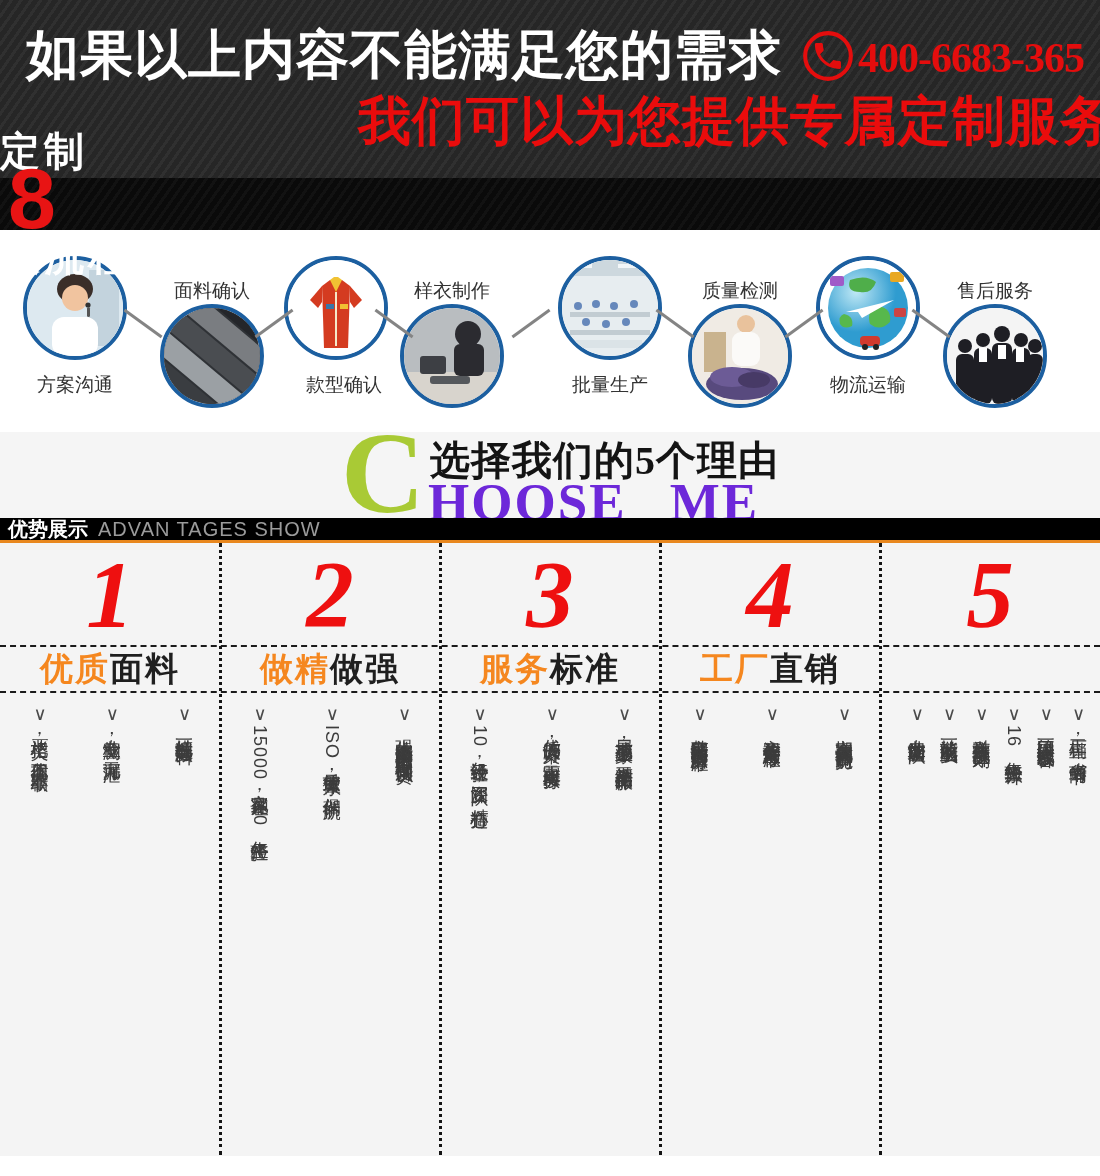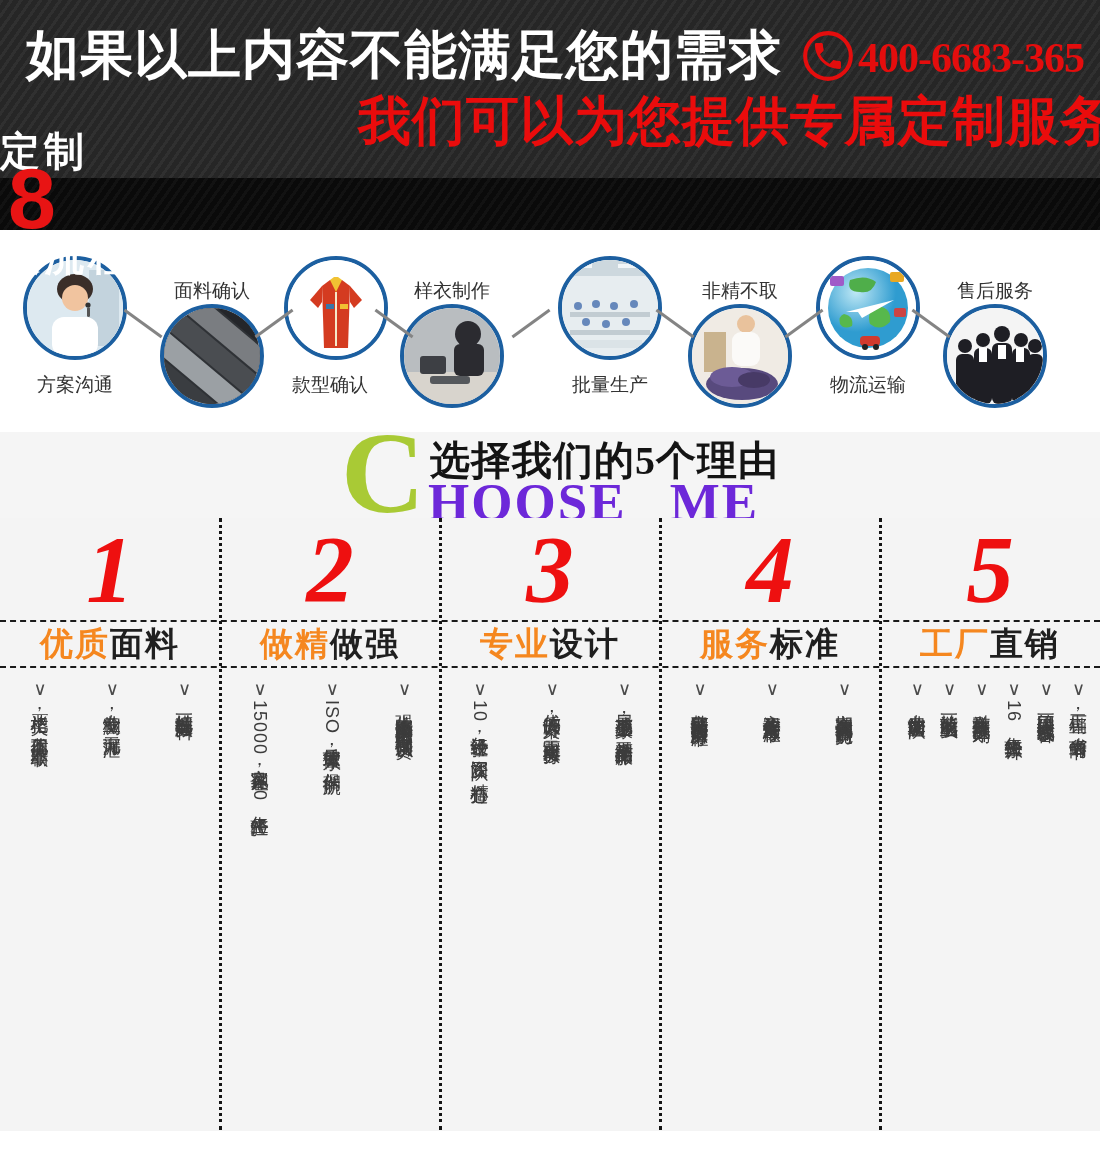--- a/index.html
+++ b/index.html
@@ -20,21 +20,21 @@
   .flowbar .eight{color:#e81414;font-size:86px;font-weight:900;line-height:50px;margin:0 8px;position:relative;top:-6px;}
 
   
   .process{height:202px;background:#ffffff;position:relative;}
   .pcircle{position:absolute;width:96px;height:96px;border-radius:50%;border:4px solid #1c5fa0;overflow:hidden;background:#fff;}
   .pcircle svg{display:block;}
   .high{top:26px}.low{top:74px}
   .s1{left:23px}.s2{left:160px}.s3{left:284px}.s4{left:400px}
   .s5{left:558px}.s6{left:688px}.s7{left:816px}.s8{left:943px}
   .plabel{position:absolute;width:140px;text-align:center;font-size:19px;color:#333;white-space:nowrap;}
-  .lbl1{left:5px}.lbl2{left:142px}.lbl3{left:260px}.lbl4{left:382px}
+  .lbl1{left:5px}.lbl2{left:142px}.lbl3{left:274px}.lbl4{left:382px}
   .lbl5{left:540px}.lbl6{left:670px}.lbl7{left:798px}.lbl8{left:925px}
   .below{top:142px}.above{top:48px}
   .conn{position:absolute;width:46px;height:3px;background:#848484;top:92px;}
   .conn.down{transform:rotate(36deg);}
   .conn.up{transform:rotate(-36deg);}
   .c1{left:120px}.c2{left:251px}.c3{left:371px}.c4{left:508px}
   .c5{left:652px}.c6{left:781px}.c7{left:908px}
 
   
   .choose{height:86px;background:#f5f5f5;position:relative;}
@@ -220,31 +220,35 @@
     <div class="conn up c4"></div>
     <div class="conn down c5"></div>
     <div class="conn up c6"></div>
     <div class="conn down c7"></div>
 
     <div class="plabel below lbl1">方案沟通</div>
     <div class="plabel above lbl2">面料确认</div>
     <div class="plabel below lbl3">款型确认</div>
     <div class="plabel above lbl4">样衣制作</div>
     <div class="plabel below lbl5">批量生产</div>
-    <div class="plabel above lbl6">非精不取</div>
+    <div class="plabel above lbl6">质量检测</div>
     <div class="plabel below lbl7">物流运输</div>
     <div class="plabel above lbl8">售后服务</div>
   </div>
 
   <div class="choose">
     <div class="choose-c">C</div>
     <div class="choose-cn">选择我们的5个理由</div>
     <div class="choose-en">HOOSE ME</div>
   </div>
 
+  <div class="advbar">
+    <span class="cn">优势展示</span>
+    <span class="en">ADVAN TAGES SHOW</span>
+  </div>
 
   <div class="grid">
     <div class="vdiv vd1"></div>
     <div class="vdiv vd2"></div>
     <div class="vdiv vd3"></div>
     <div class="vdiv vd4"></div>
 
     <div class="numrow">
       <div class="numcell">1</div>
       <div class="numcell">2</div>
@@ -254,24 +258,20 @@
     </div>
 
     <div class="headrow">
       <div class="headcell">
         <span class="hl">优质</span>
         <span class="hr">面料</span>
       </div>
       <div class="headcell">
         <span class="hl">做精</span>
         <span class="hr">做强</span>
-      </div>
-      <div class="headcell">
-        <span class="hl">专业</span>
-        <span class="hr">设计</span>
       </div>
       <div class="headcell">
         <span class="hl">服务</span>
         <span class="hr">标准</span>
       </div>
       <div class="headcell">
         <span class="hl">工厂</span>
         <span class="hr">直销</span>
       </div>
     </div>

